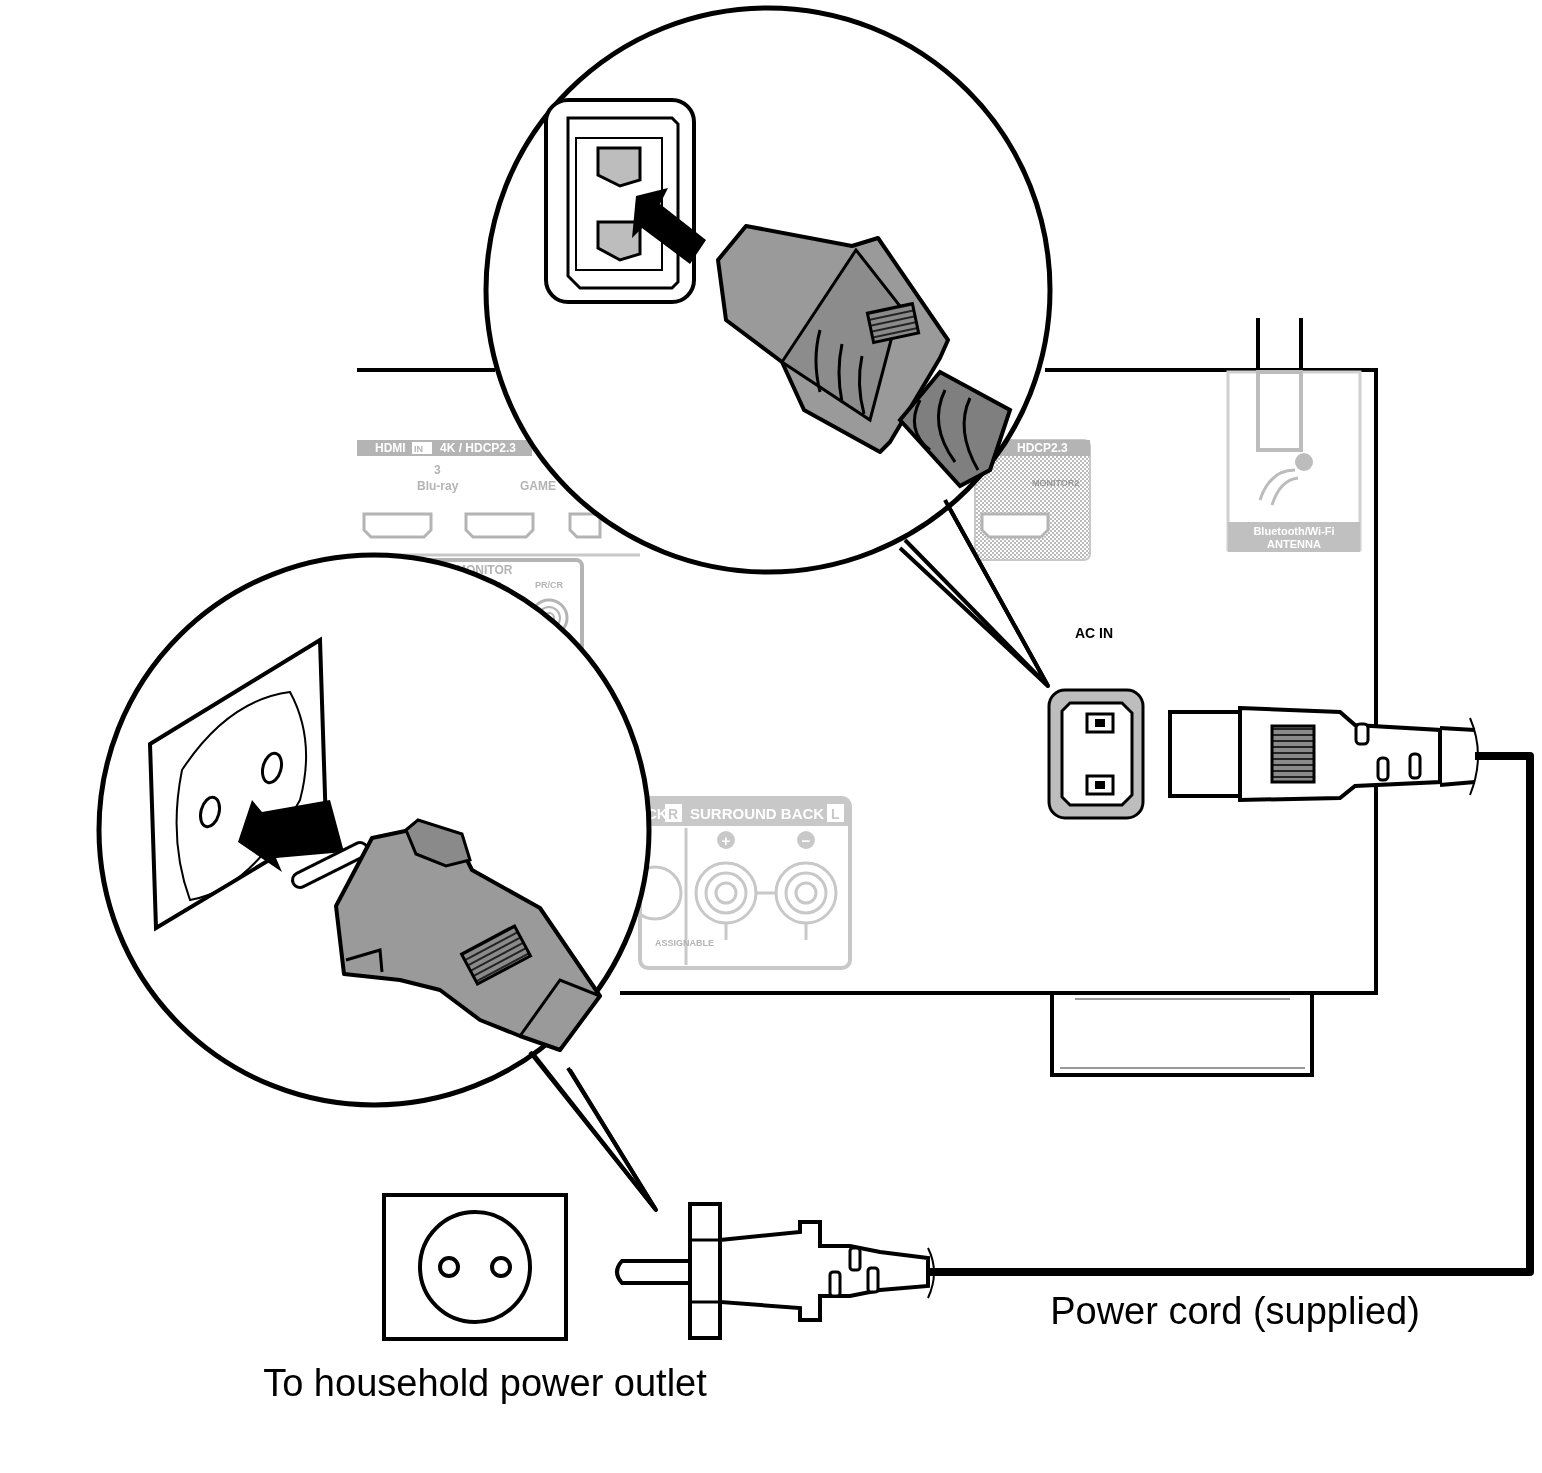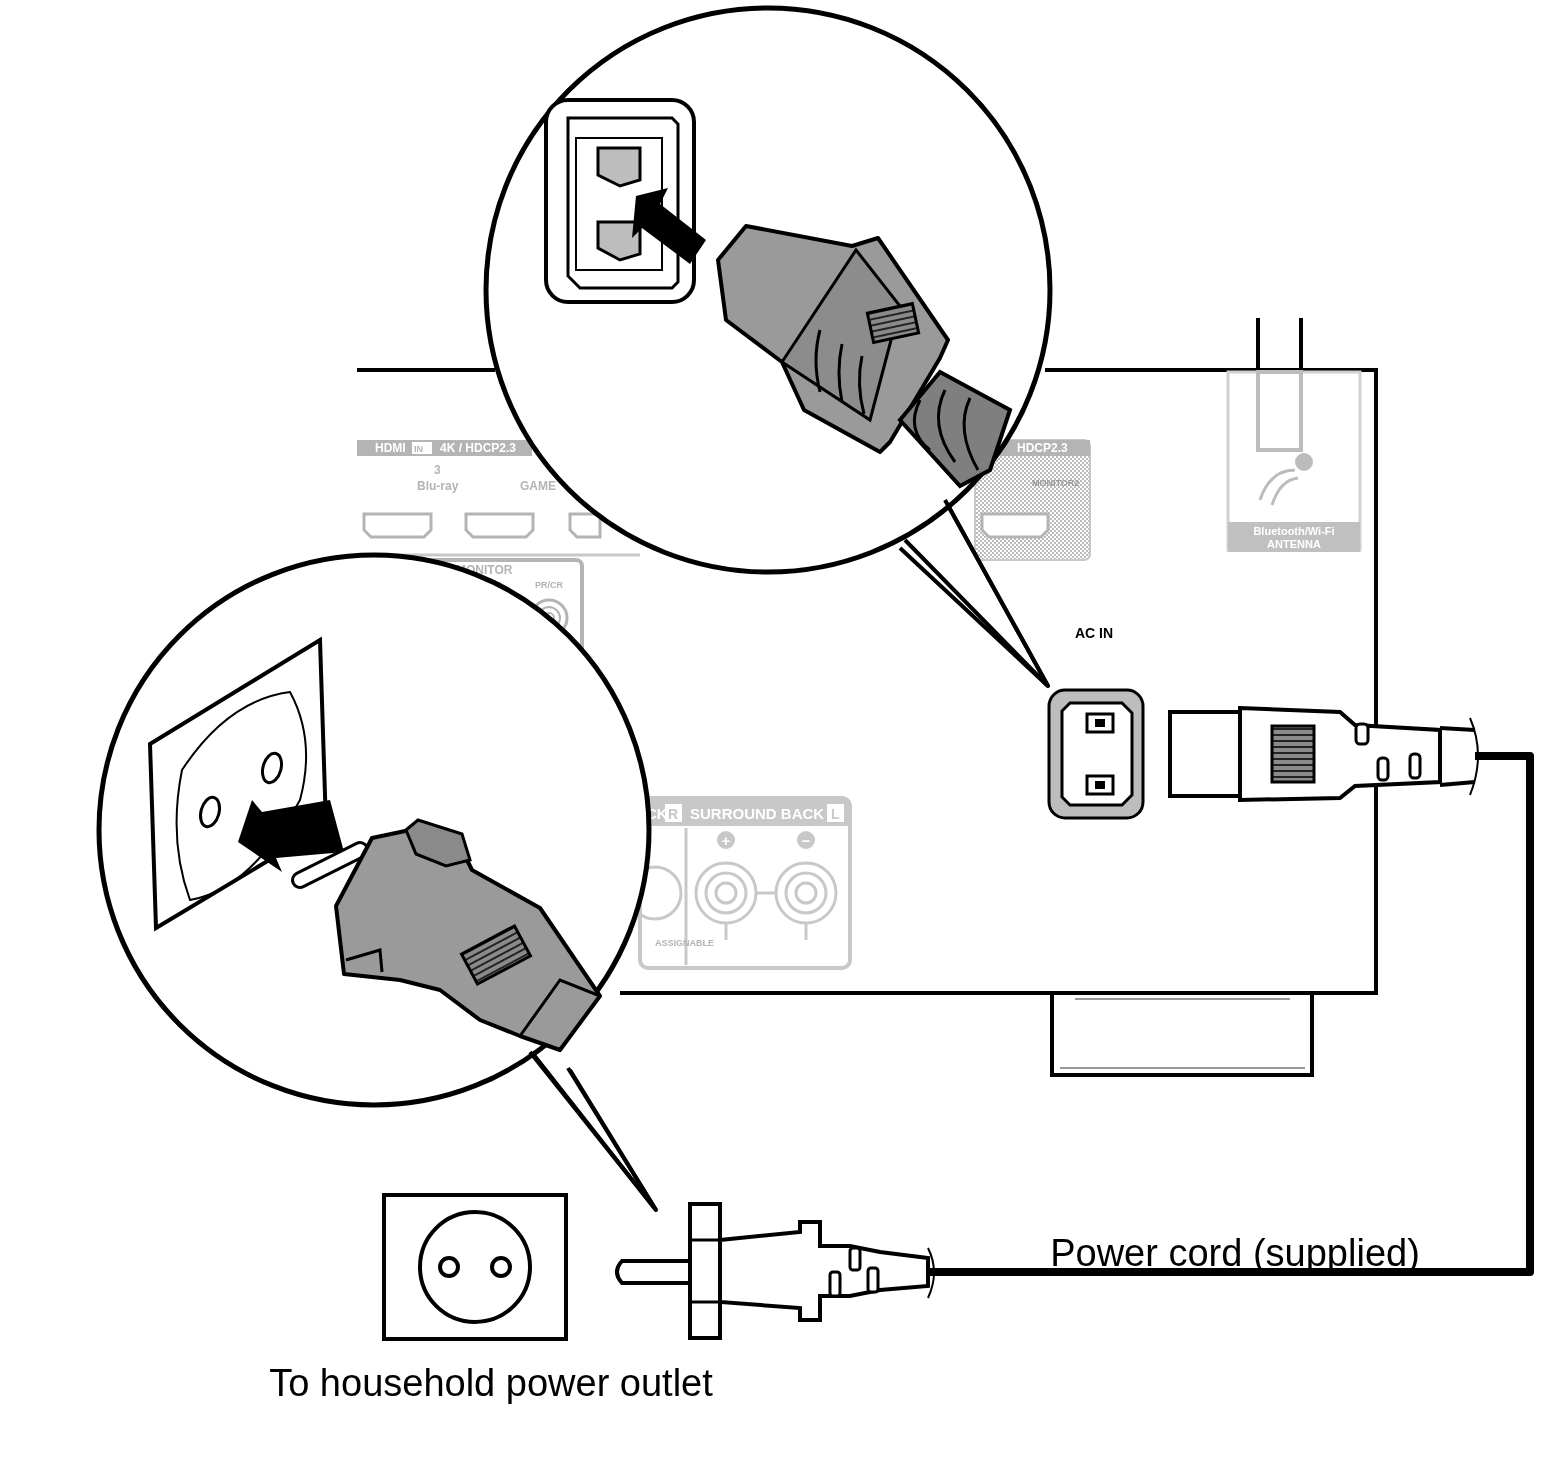--- a/index.html
+++ b/index.html
@@ -1,21 +1,21 @@
 <!DOCTYPE html>
 <html><head>
   <meta charset="utf-8">
   <style>
     html, body { margin: 0; padding: 0; background: #ffffff; }
     body { width: 1542px; height: 1473px; position: relative; overflow: hidden; font-family: "Liberation Sans", sans-serif; }
     #diagram { position: absolute; left: 0; top: 0; }
     .caption { position: absolute; color: #000; font-family: "Liberation Sans", sans-serif; font-size: 38px; line-height: 42px; text-align: center; white-space: nowrap; }
-    #outlet-caption { left: 186px; top: 1362px; width: 610px; }
+    #outlet-caption { left: 180px; top: 1362px; width: 610px; }
     #outlet-caption div { display: block; }
-    #cord-caption { left: 1010px; top: 1232px; width: 450px; }
+    #cord-caption { left: 1010px; top: 1290px; width: 450px; }
     .svgtext { font-family: "Liberation Sans", sans-serif; font-weight: bold; }
   </style>
 </head>
 <body>
 
 <svg id="diagram" width="1542" height="1473" viewBox="0 0 1542 1473" xmlns="http://www.w3.org/2000/svg">
   <defs>
     <pattern id="dots" width="4" height="4" patternUnits="userSpaceOnUse">
       <rect width="4" height="4" fill="#ffffff"></rect>
       <circle cx="1" cy="1" r="0.9" fill="#9a9a9a"></circle>

